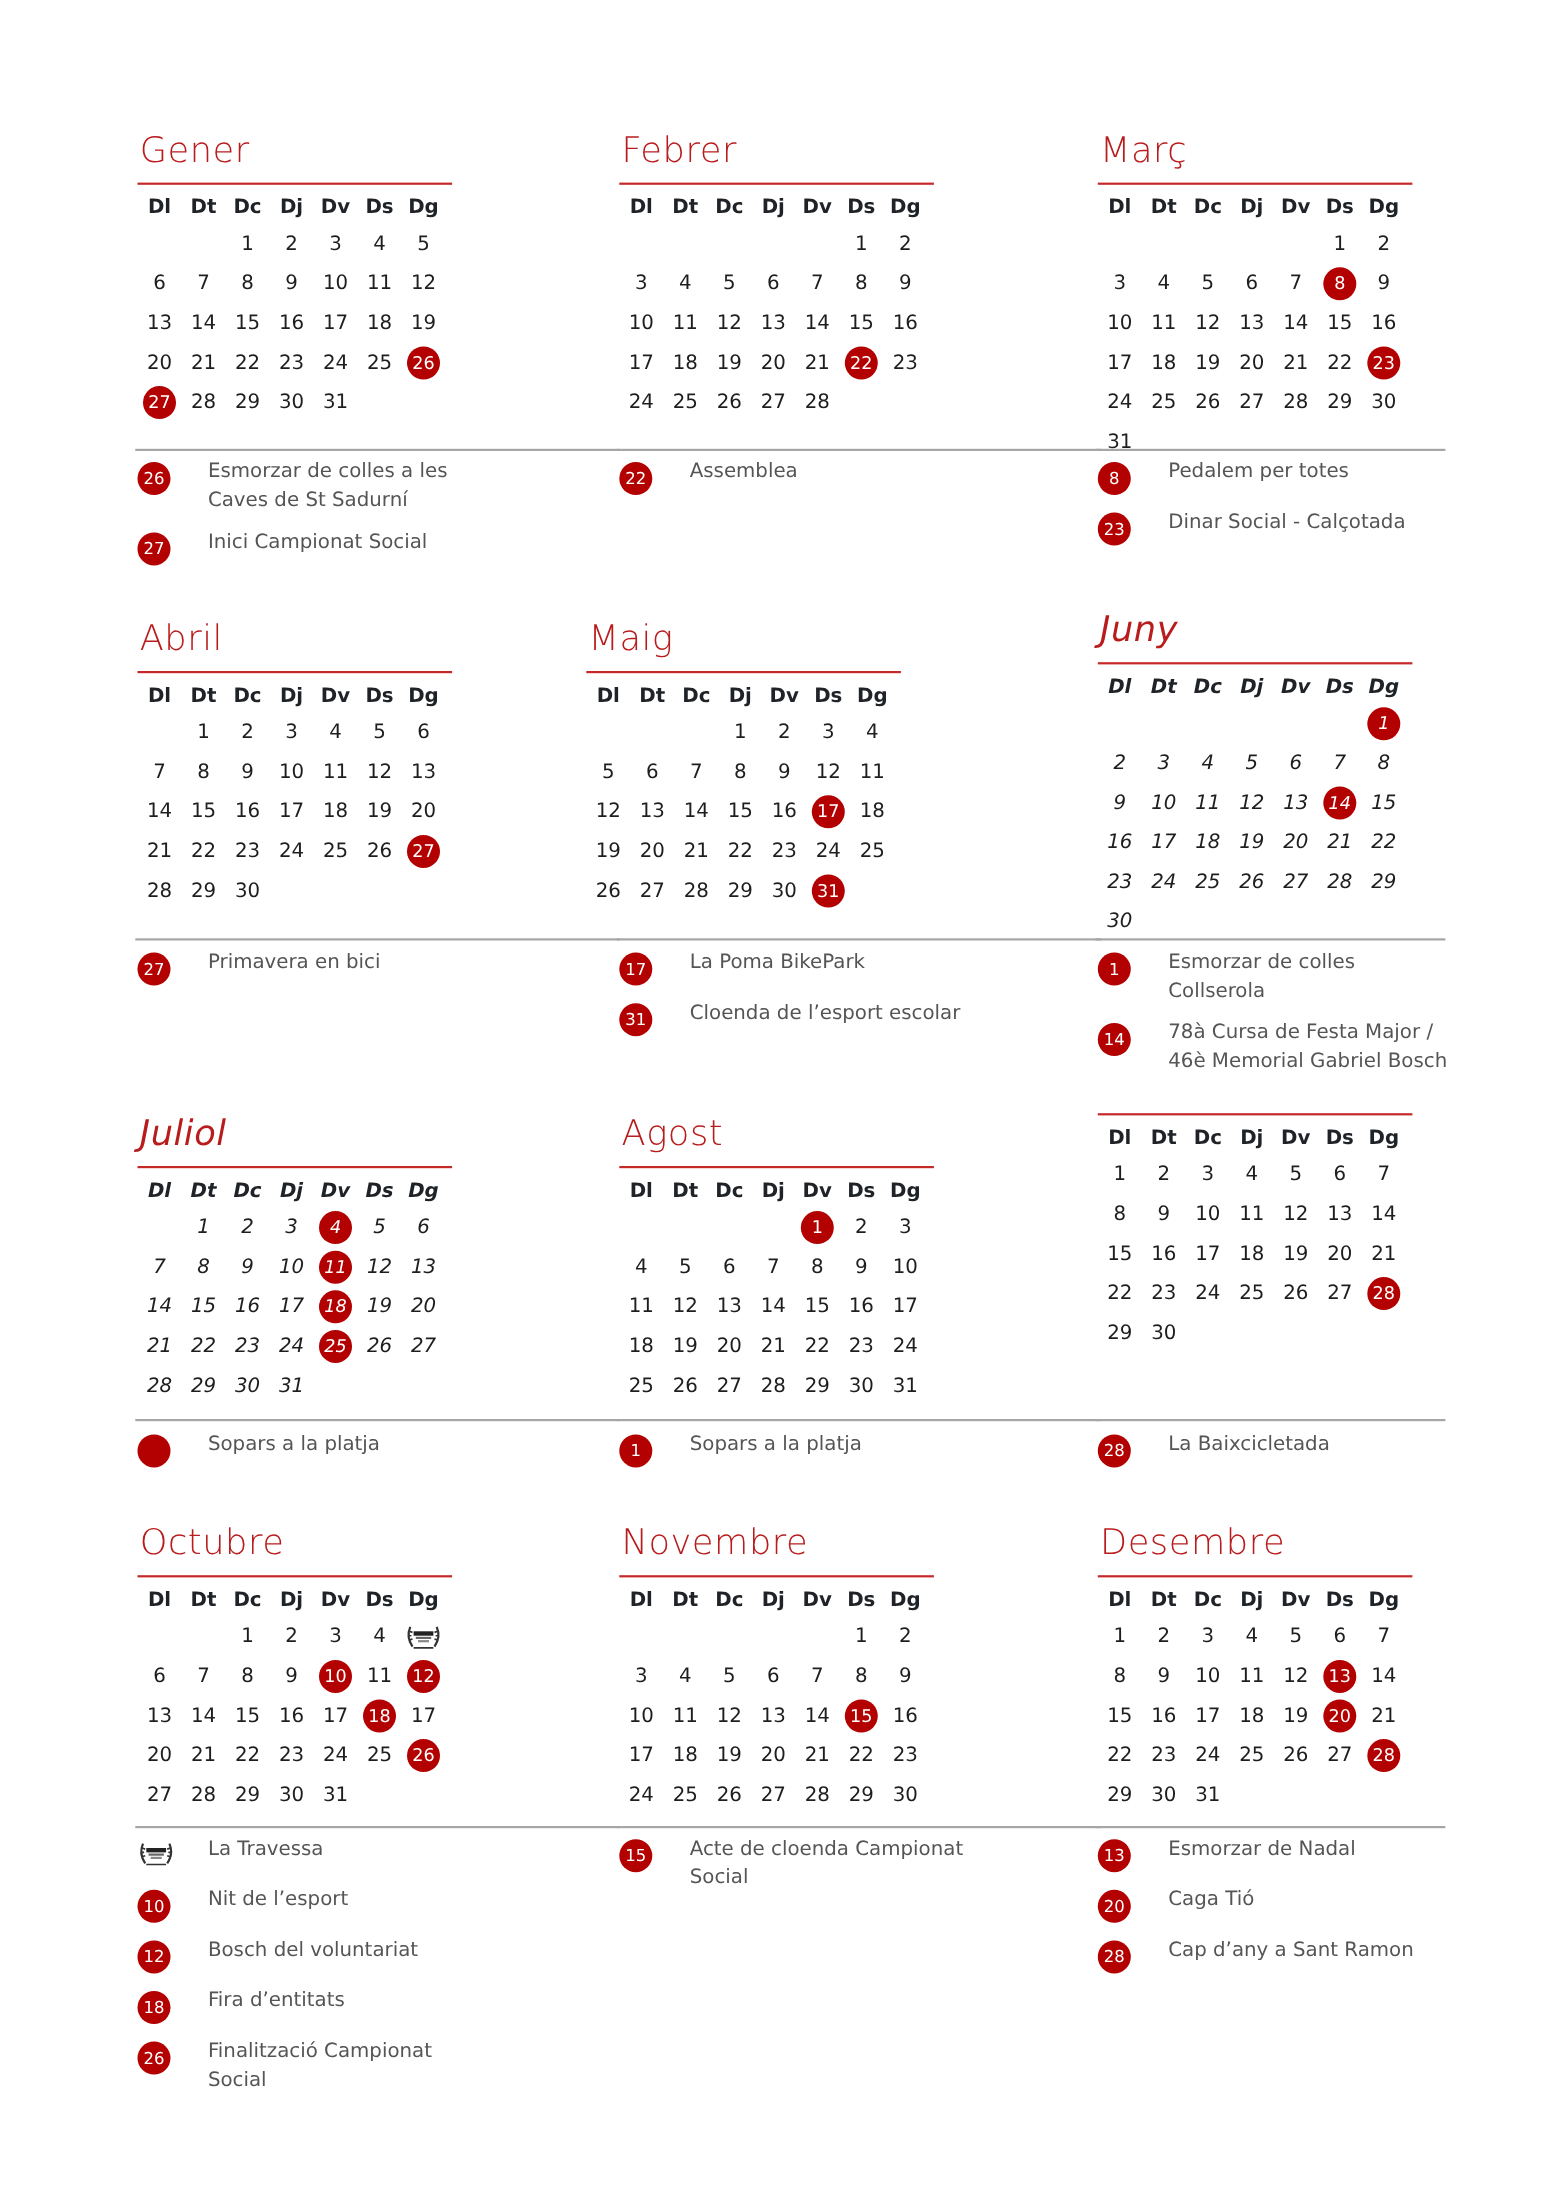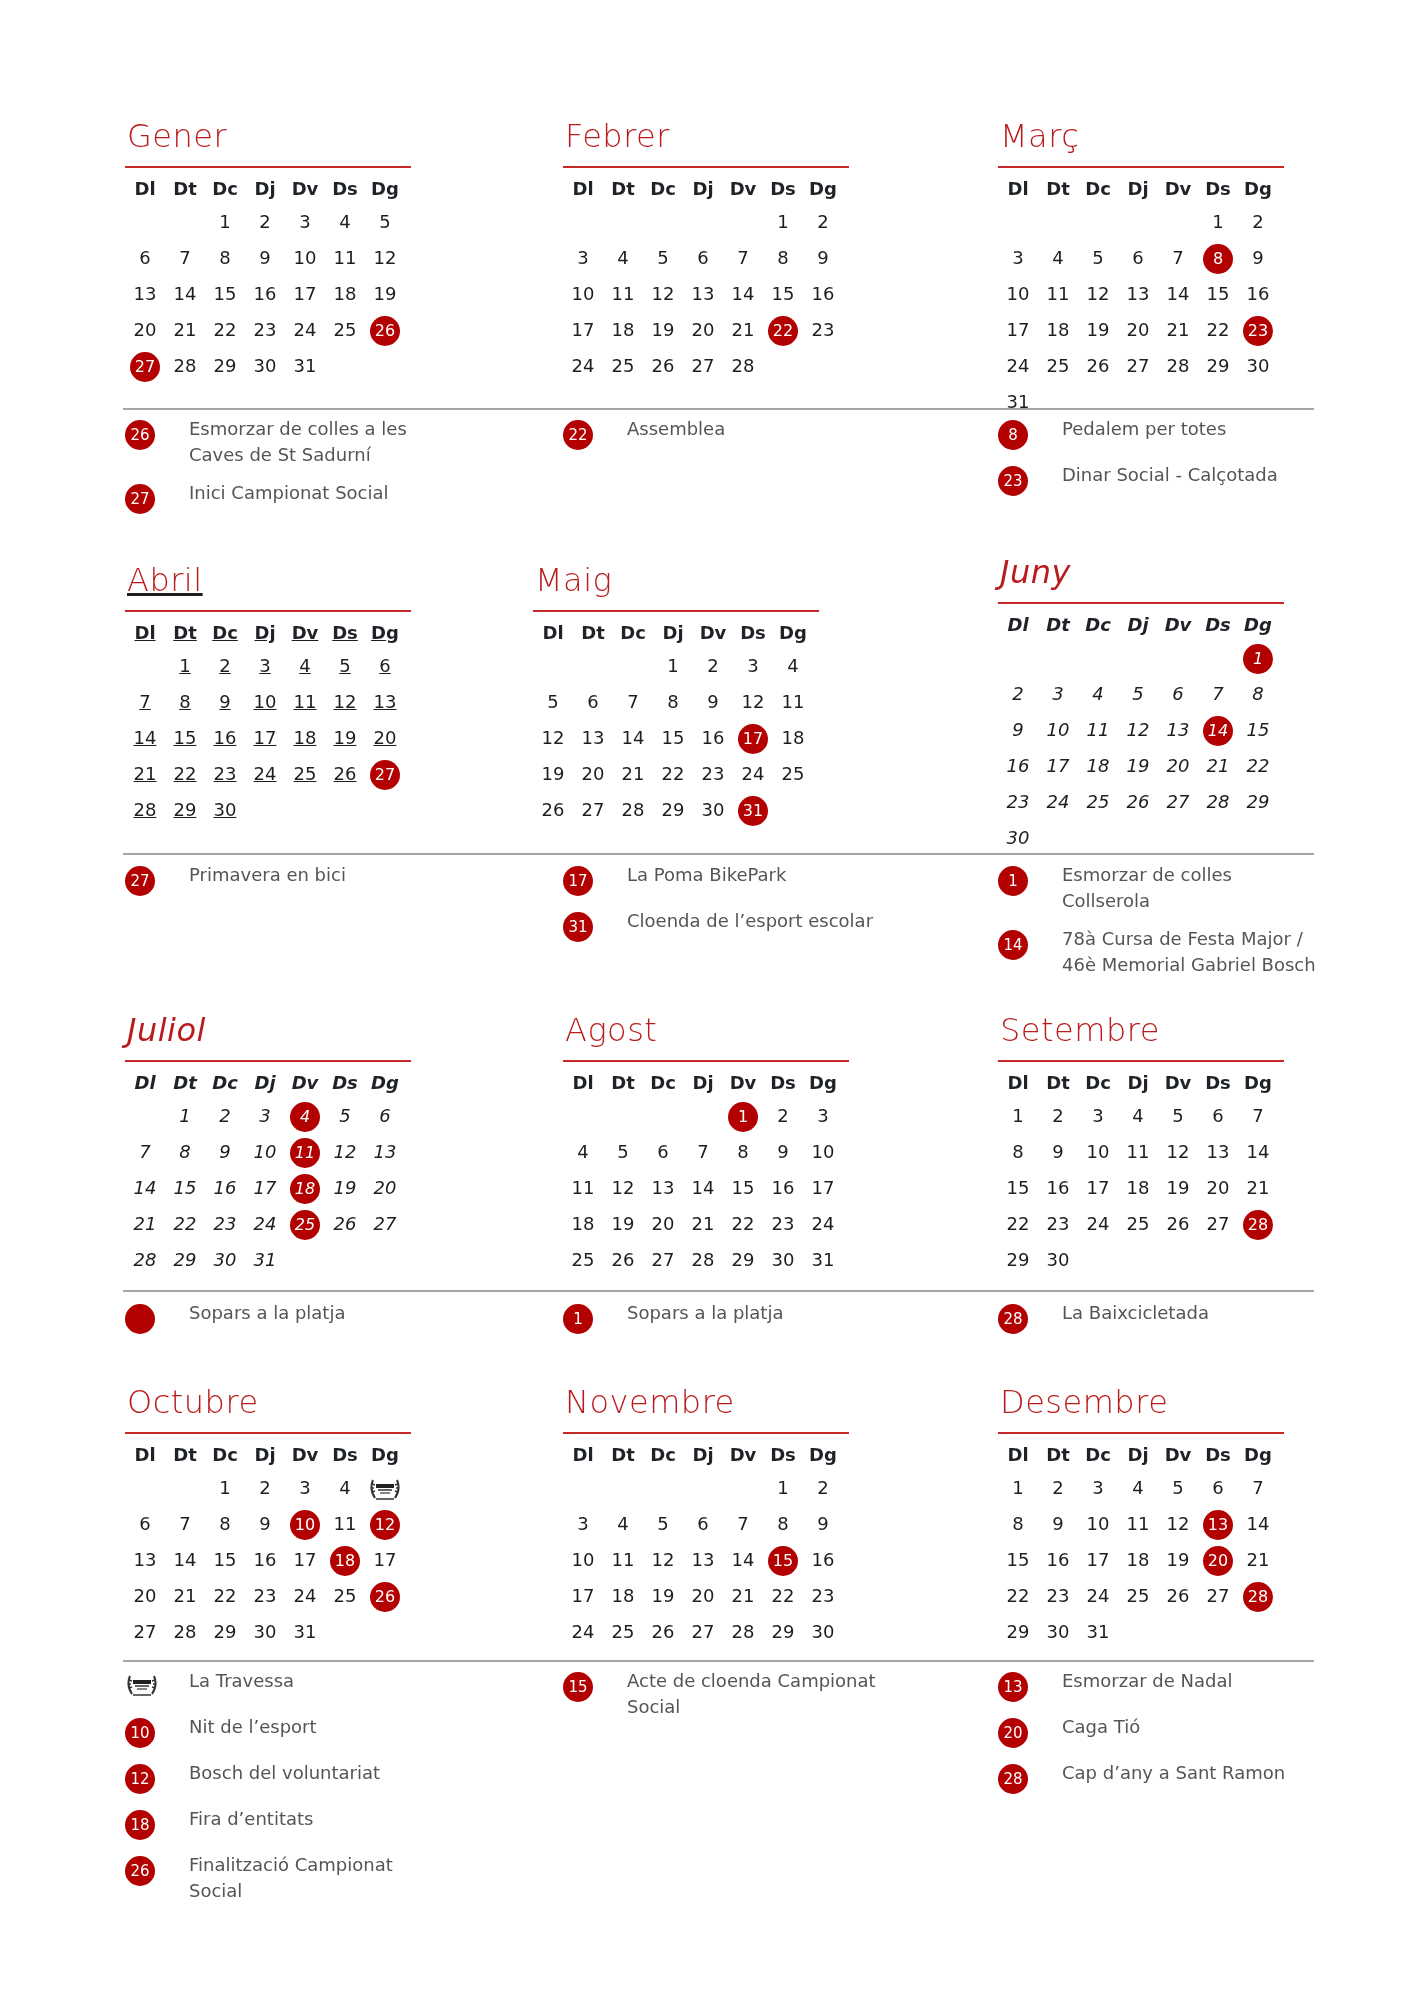--- a/index.html
+++ b/index.html
@@ -187,21 +187,21 @@
     <div class="events" style="left: 998px; top: 416px;">
       <div class="event">
         <div class="badge">8</div>
         <div class="event-text">Pedalem per totes</div>
       </div>
       <div class="event">
         <div class="badge">23</div>
         <div class="event-text">Dinar Social - Calçotada</div>
       </div>
     </div>
-    <div class="month" style="left: 125px; top: 556px; text-decoration: underline;">
+    <div class="month" style="left: 125px; top: 556px;">
       <div class="month-title">Abril</div>
       <div class="title-rule"></div>
       <div class="grid">
         <div class="dow">Dl</div>
         <div class="dow">Dt</div>
         <div class="dow">Dc</div>
         <div class="dow">Dj</div>
         <div class="dow">Dv</div>
         <div class="dow">Ds</div>
         <div class="dow">Dg</div>
@@ -464,21 +464,20 @@
       </div>
     </div>
     <div class="events-rule" style="left: 561px; top: 1290px; width: 440px;"></div>
     <div class="events" style="left: 563px; top: 1300px;">
       <div class="event">
         <div class="badge">1</div>
         <div class="event-text">Sopars a la platja</div>
       </div>
     </div>
     <div class="month" style="left: 998px; top: 1006px;">
-      <div class="month-title">Setembre</div>
       <div class="title-rule"></div>
       <div class="grid">
         <div class="dow">Dl</div>
         <div class="dow">Dt</div>
         <div class="dow">Dc</div>
         <div class="dow">Dj</div>
         <div class="dow">Dv</div>
         <div class="dow">Ds</div>
         <div class="dow">Dg</div>
         <div class="day"><span>1</span></div>

